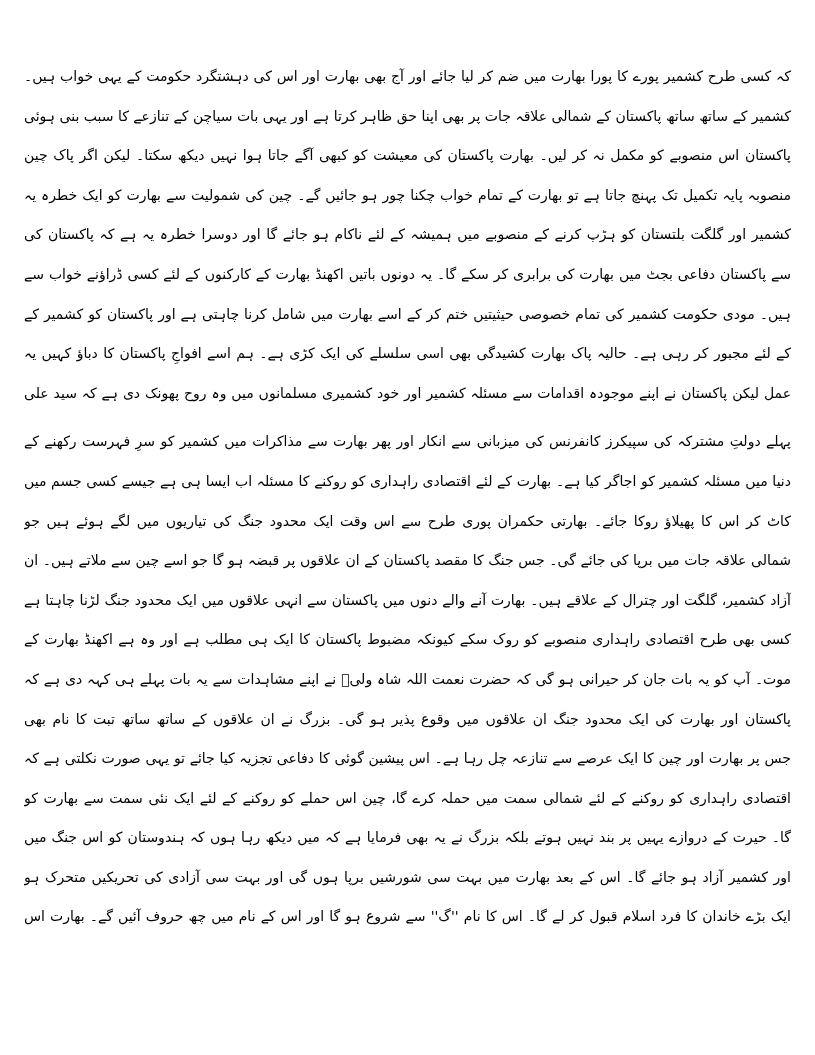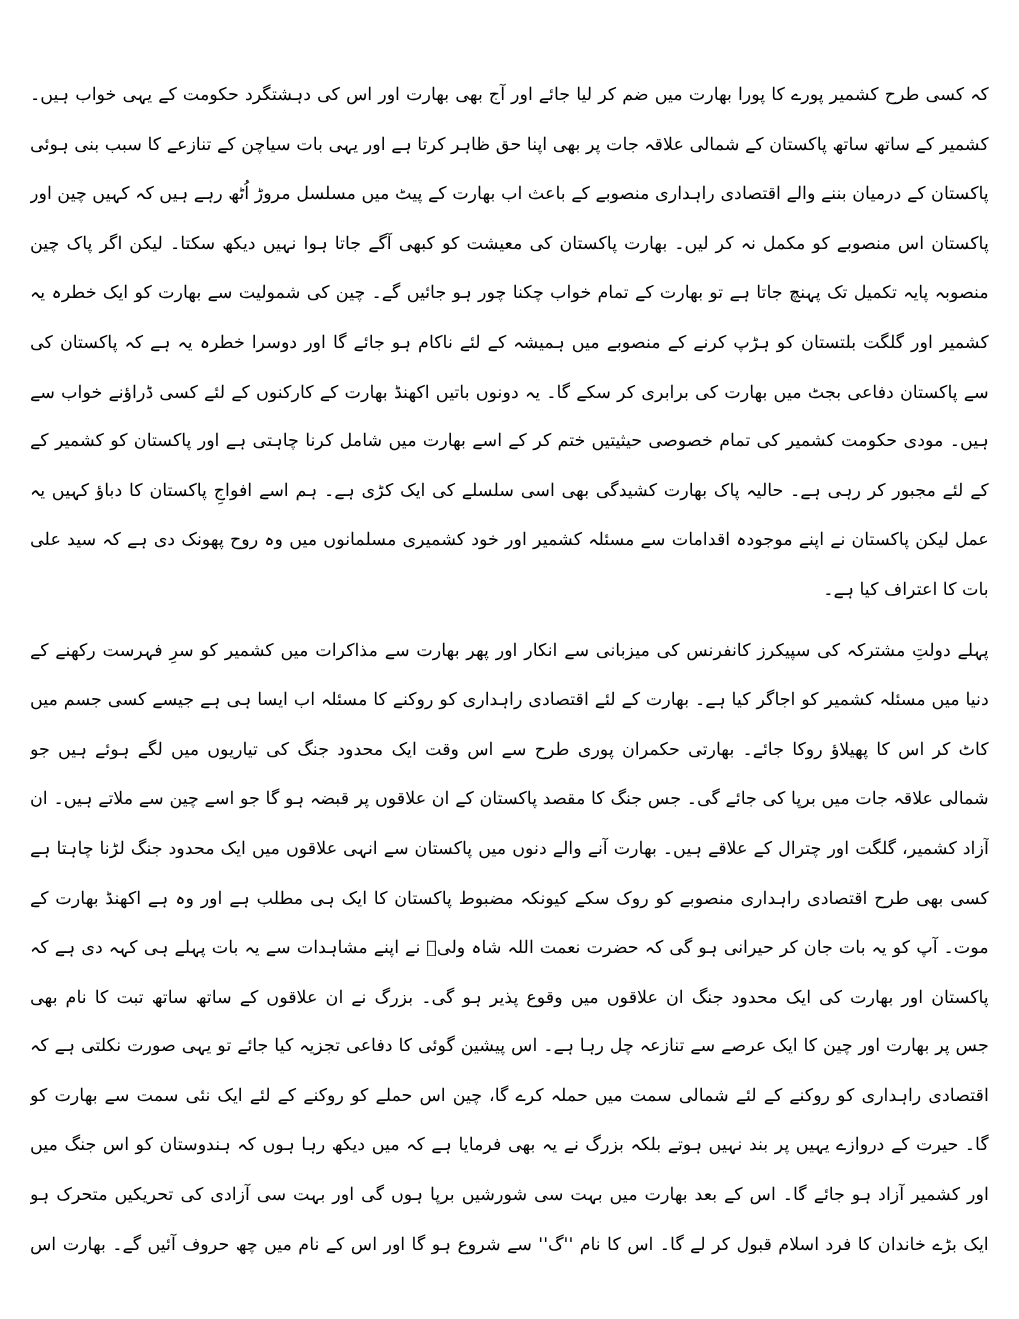--- a/index.html
+++ b/index.html
@@ -42,29 +42,27 @@
 </style>
 </head>
 <body>
 
 <div class="page">
   <div class="text-block">
 
     <div class="para">
       <div class="tline">کہ کسی طرح کشمیر پورے کا پورا بھارت میں ضم کر لیا جائے اور آج بھی بھارت اور اس کی دہشتگرد حکومت کے یہی خواب ہیں۔ بھارت اب آزاد</div>
       <div class="tline">کشمیر کے ساتھ ساتھ پاکستان کے شمالی علاقہ جات پر بھی اپنا حق ظاہر کرتا ہے اور یہی بات سیاچن کے تنازعے کا سبب بنی ہوئی ہے۔ چین اور</div>
-      <div class="tline">پاکستان کے درمیان بننے والے اقتصادی راہداری منصوبے کے باعث اب بھارت کے پیٹ میں مسلسل مروڑ اُٹھ رہے ہیں کہ کہیں چین اور</div>
       <div class="tline">پاکستان اس منصوبے کو مکمل نہ کر لیں۔ بھارت پاکستان کی معیشت کو کبھی آگے جاتا ہوا نہیں دیکھ سکتا۔ لیکن اگر پاک چین اقتصادی راہداری</div>
       <div class="tline">منصوبہ پایہ تکمیل تک پہنچ جاتا ہے تو بھارت کے تمام خواب چکنا چور ہو جائیں گے۔ چین کی شمولیت سے بھارت کو ایک خطرہ یہ ہے کہ وہ آزاد</div>
       <div class="tline">کشمیر اور گلگت بلتستان کو ہڑپ کرنے کے منصوبے میں ہمیشہ کے لئے ناکام ہو جائے گا اور دوسرا خطرہ یہ ہے کہ پاکستان کی معیشت بہتر ہونے</div>
       <div class="tline">سے پاکستان دفاعی بجٹ میں بھارت کی برابری کر سکے گا۔ یہ دونوں باتیں اکھنڈ بھارت کے کارکنوں کے لئے کسی ڈراؤنے خواب سے کم نہیں</div>
       <div class="tline">ہیں۔ مودی حکومت کشمیر کی تمام خصوصی حیثیتیں ختم کر کے اسے بھارت میں شامل کرنا چاہتی ہے اور پاکستان کو کشمیر کے موقف سے پیچھے ہٹنے</div>
       <div class="tline">کے لئے مجبور کر رہی ہے۔ حالیہ پاک بھارت کشیدگی بھی اسی سلسلے کی ایک کڑی ہے۔ ہم اسے افواجِ پاکستان کا دباؤ کہیں یہ حکومت کا اپنا طرزِ</div>
       <div class="tline">عمل لیکن پاکستان نے اپنے موجودہ اقدامات سے مسئلہ کشمیر اور خود کشمیری مسلمانوں میں وہ روح پھونک دی ہے کہ سید علی گیلانی نے خود اس</div>
-      <div class="tline last">بات کا اعتراف کیا ہے۔</div>
     </div>
 
     <div class="para">
       <div class="tline">پہلے دولتِ مشترکہ کی سپیکرز کانفرنس کی میزبانی سے انکار اور پھر بھارت سے مذاکرات میں کشمیر کو سرِ فہرست رکھنے کے پاکستانی موقف نے پوری</div>
       <div class="tline">دنیا میں مسئلہ کشمیر کو اجاگر کیا ہے۔ بھارت کے لئے اقتصادی راہداری کو روکنے کا مسئلہ اب ایسا ہی ہے جیسے کسی جسم میں زہر پھیل رہا ہو اور کوئی عضو</div>
       <div class="tline">کاٹ کر اس کا پھیلاؤ روکا جائے۔ بھارتی حکمران پوری طرح سے اس وقت ایک محدود جنگ کی تیاریوں میں لگے ہوئے ہیں جو پاکستان کے</div>
       <div class="tline">شمالی علاقہ جات میں برپا کی جائے گی۔ جس جنگ کا مقصد پاکستان کے ان علاقوں پر قبضہ ہو گا جو اسے چین سے ملاتے ہیں۔ ان علاقوں میں</div>
       <div class="tline">آزاد کشمیر، گلگت اور چترال کے علاقے ہیں۔ بھارت آنے والے دنوں میں پاکستان سے انہی علاقوں میں ایک محدود جنگ لڑنا چاہتا ہے تا کہ</div>
       <div class="tline">کسی بھی طرح اقتصادی راہداری منصوبے کو روک سکے کیونکہ مضبوط پاکستان کا ایک ہی مطلب ہے اور وہ ہے اکھنڈ بھارت کے خواب کی ازلی</div>
       <div class="tline">موت۔ آپ کو یہ بات جان کر حیرانی ہو گی کہ حضرت نعمت اللہ شاہ ولیؒ نے اپنے مشاہدات سے یہ بات پہلے ہی کہہ دی ہے کہ غزوہ ہند سے پہلے</div>

